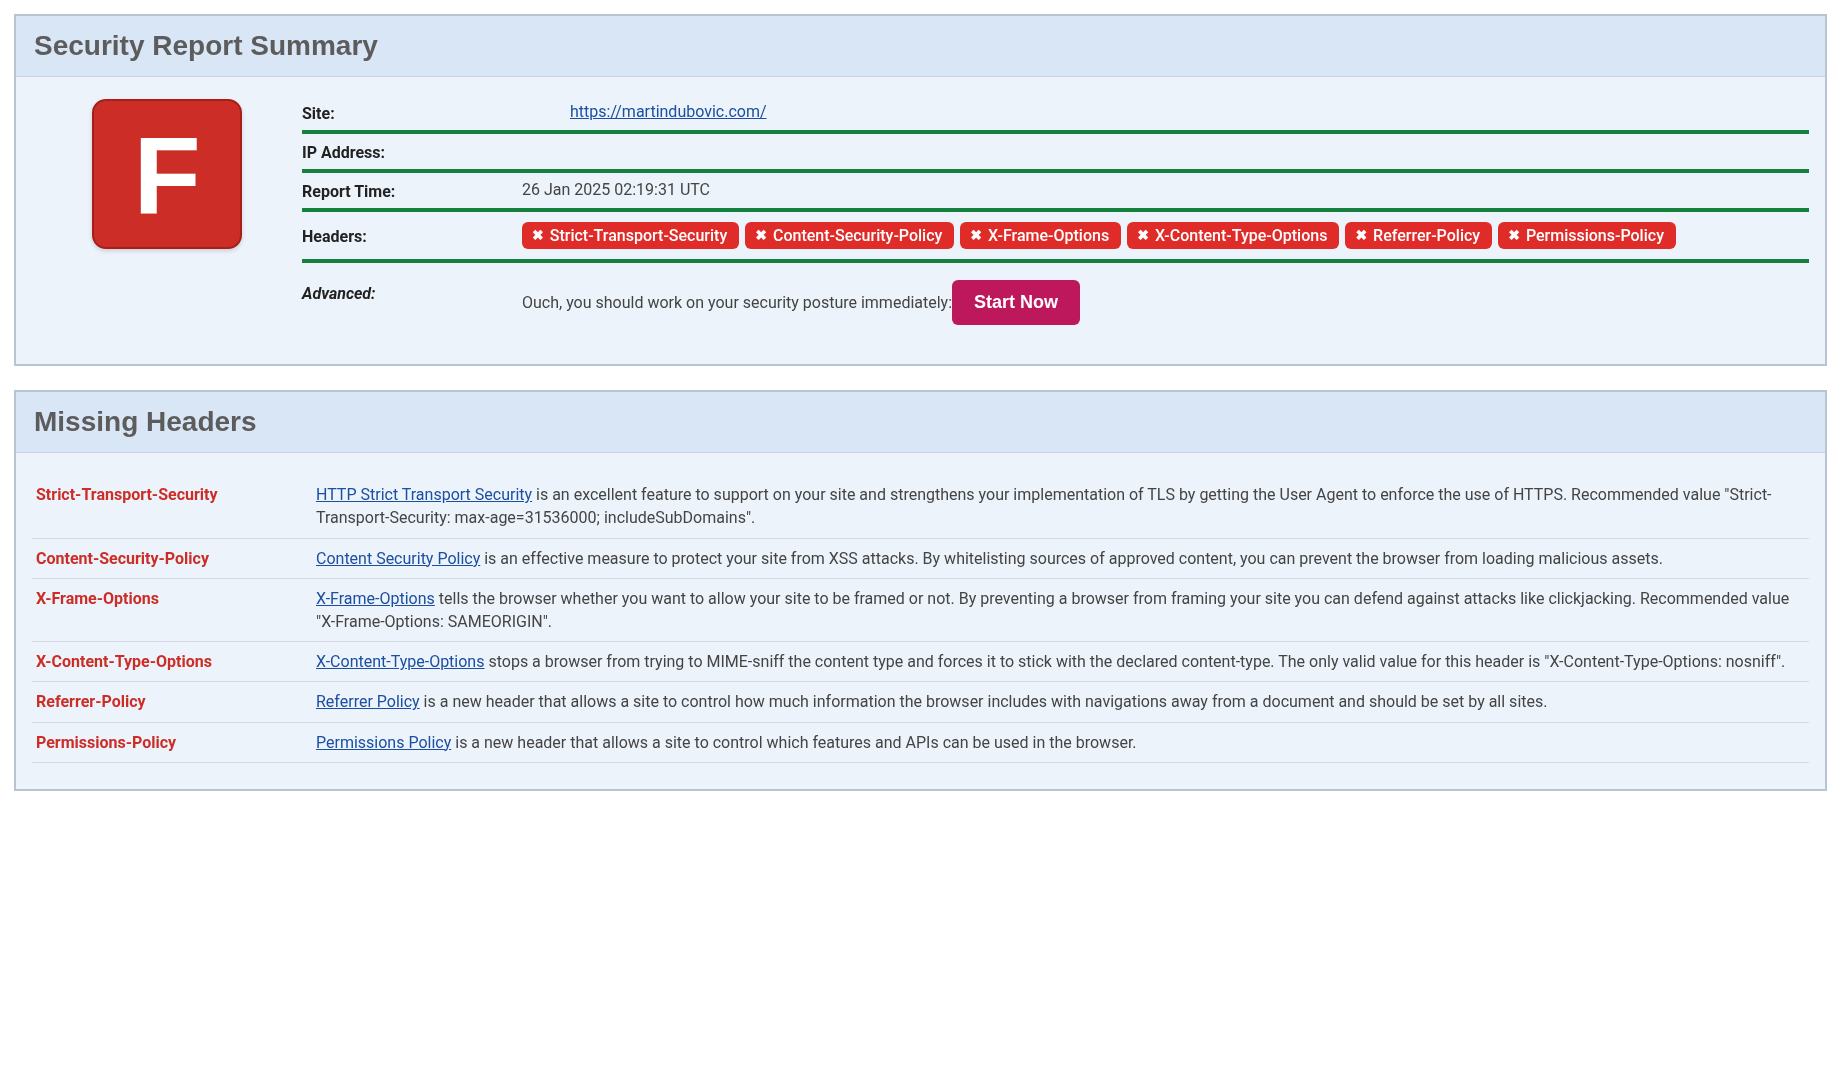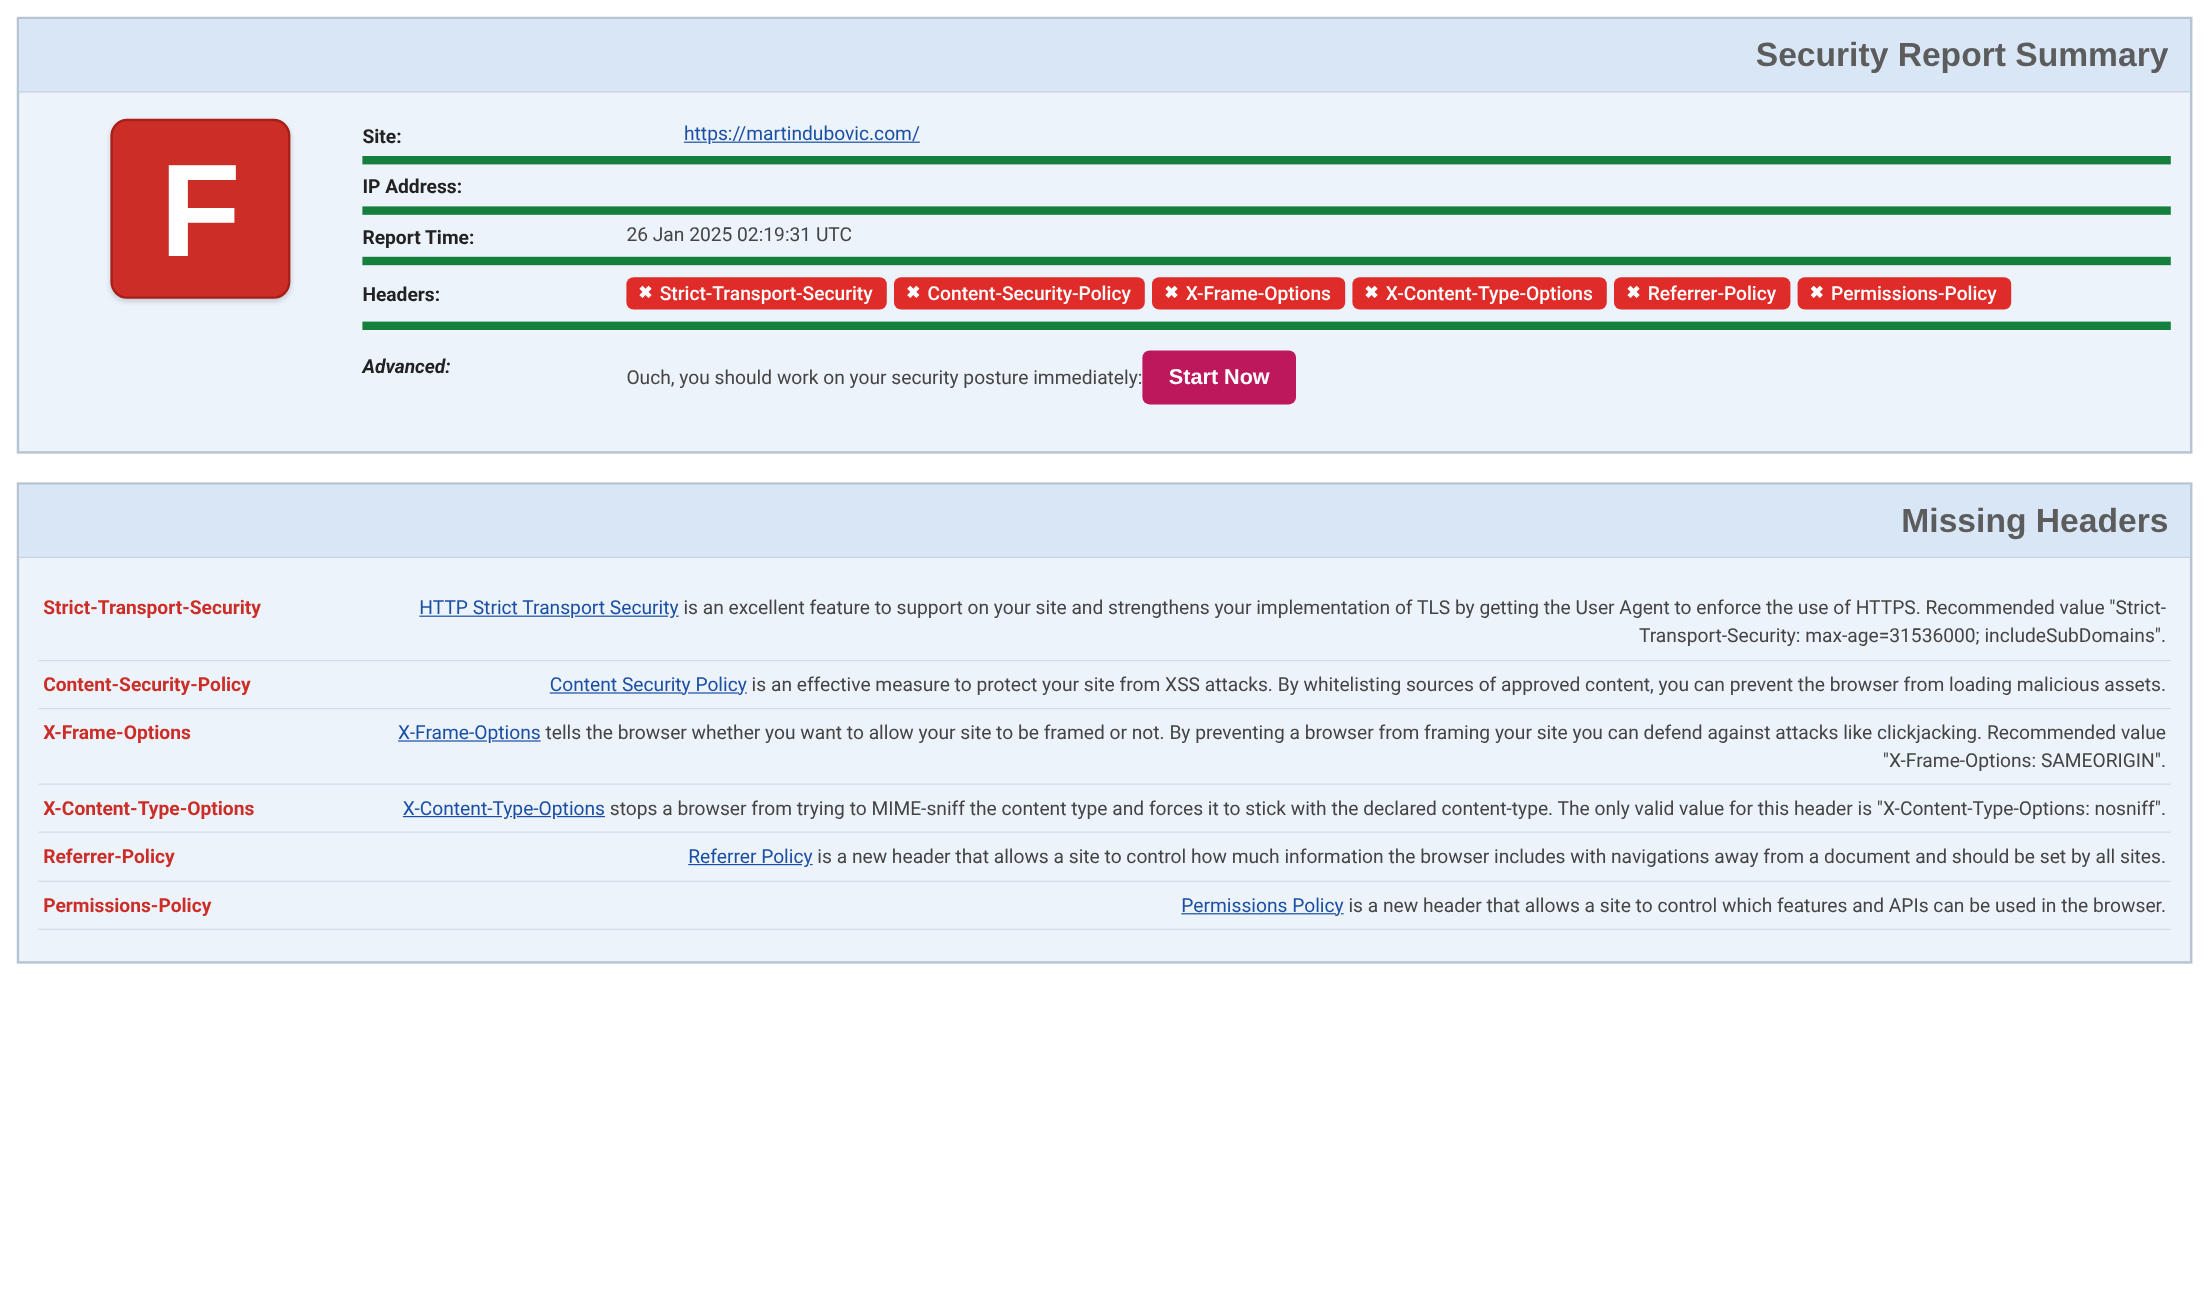--- a/index.html
+++ b/index.html
@@ -12,21 +12,20 @@
   }
   .panel {
     border: 2px solid #b7c4d2;
     margin-bottom: 24px;
     background: #edf3fb;
   }
   .panel-header {
     background: #d9e6f6;
     padding: 14px 18px 14px 18px;
     border-bottom: 1px solid #c6d2e2;
-    text-align: right;
   }
   .panel-header h2 {
     margin: 0;
     font-family: Arial, Helvetica, sans-serif;
     font-size: 28px;
     font-weight: 700;
     color: #5c5c5c;
   }
   .panel-body {
     padding: 18px 16px 26px 16px;
@@ -52,21 +51,21 @@
     font-size: 110px;
     font-weight: 700;
     text-align: center;
     line-height: 150px;
     box-shadow: 0 2px 4px rgba(0,0,0,0.15);
   }
   .info-col {
     flex: 1;
   }
   .info-row {
-    border-top: 7px solid #15803d;
+    border-top: 4px solid #15803d;
     display: flex;
     align-items: flex-start;
     padding: 7px 0;
   }
   .info-row:first-child { border-top: none; gap: 48px; }
   .info-label {
     width: 220px;
     font-weight: 700;
     font-size: 16px;
     color: #222;
@@ -125,21 +124,20 @@
     color: #cc2e27;
     font-weight: 700;
     font-size: 16px;
     padding-top: 2px;
   }
   .mh-desc {
     flex: 1;
     font-size: 16px;
     color: #444;
     line-height: 1.45;
-    text-align: right;
   }
   .mh-desc a { color: #1a4fa3; text-decoration: underline; }
 </style>
 </head>
 <body>
 
 <div class="panel">
   <div class="panel-header">
     <h2>Security Report Summary</h2>
   </div>

